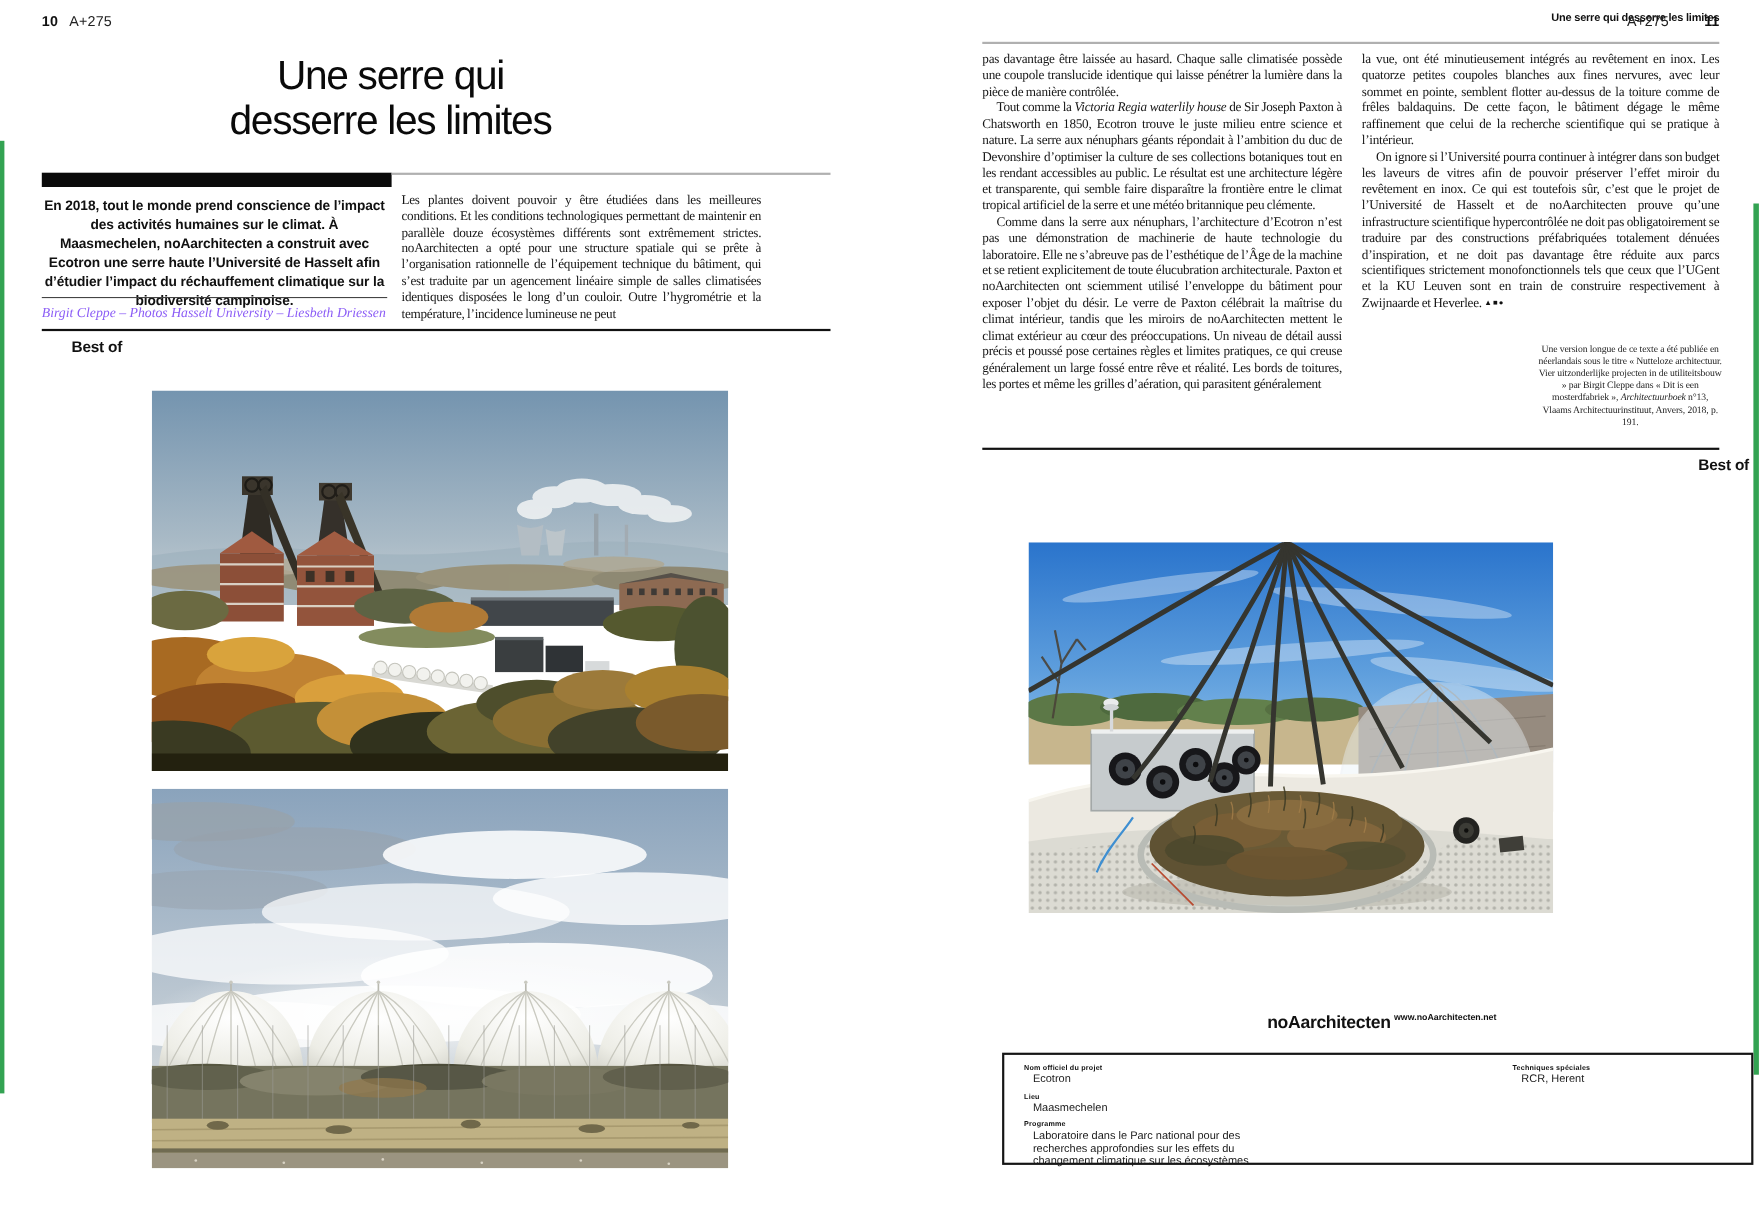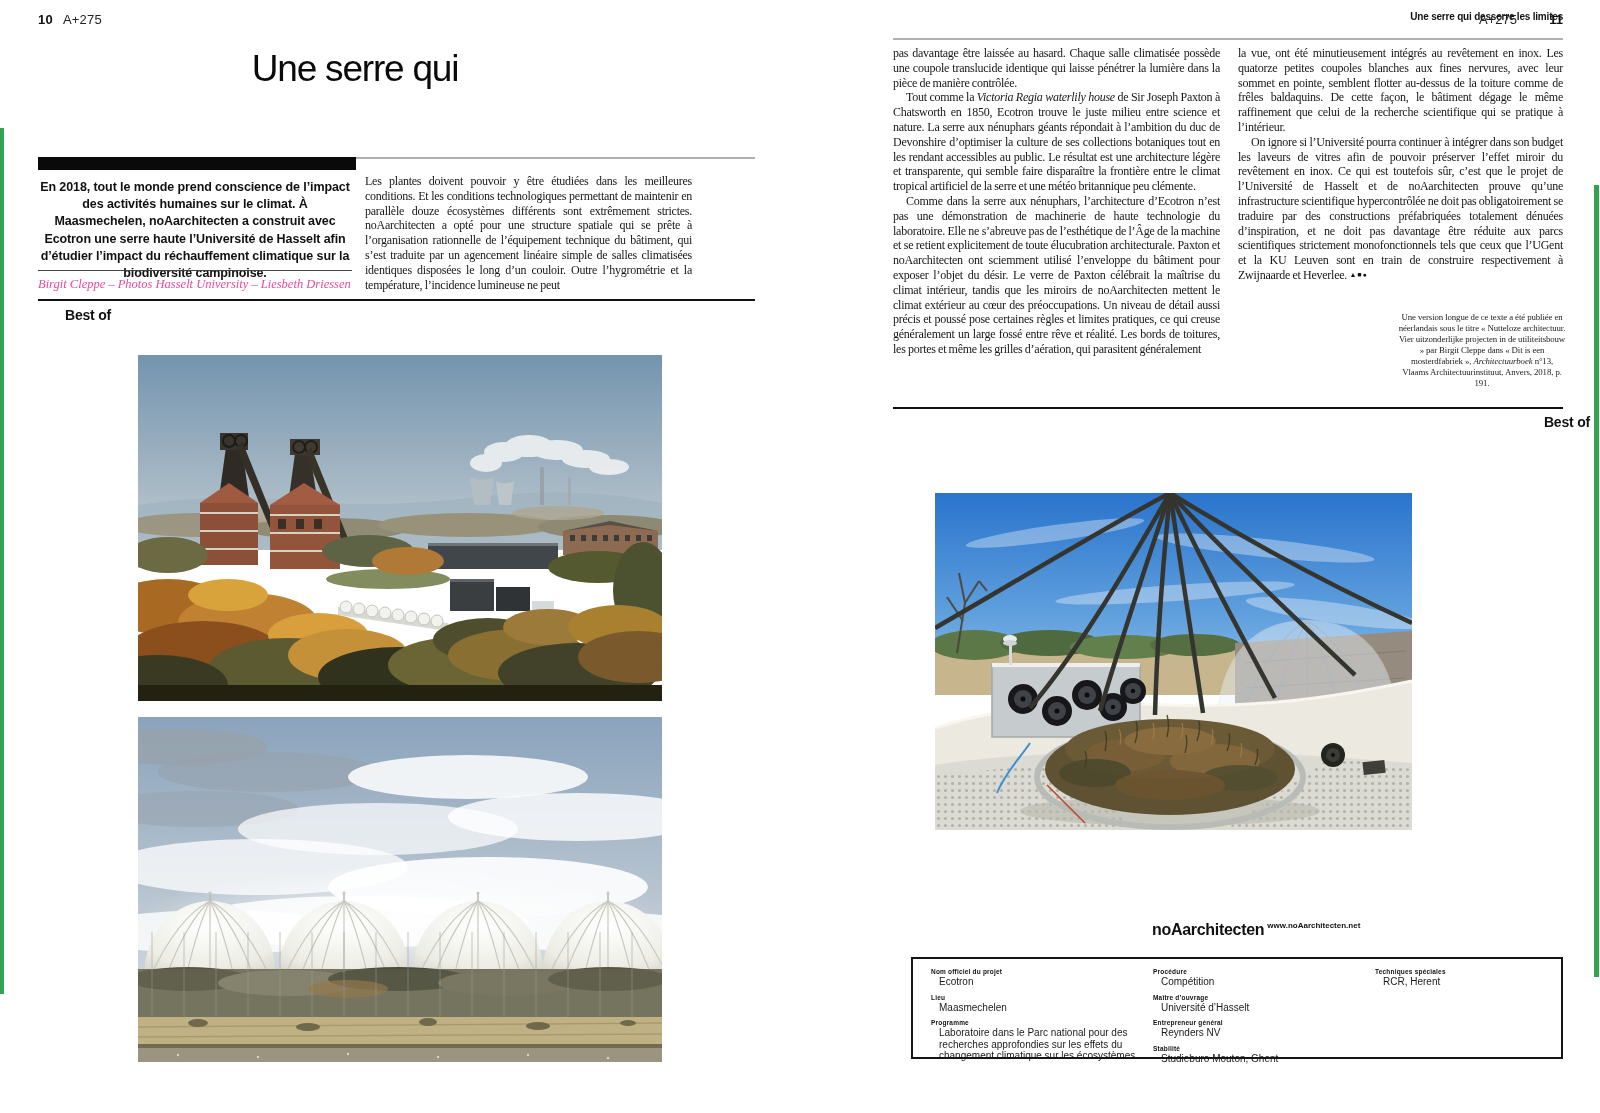--- a/index.html
+++ b/index.html
@@ -15,38 +15,38 @@
   .folio b{font-weight:700;margin-right:10px;}
   .folio .issue{font-weight:400;color:#222;}
   .main-title{left:38px;top:48px;width:634px;text-align:center;font-weight:400;
               font-size:37px;line-height:41px;letter-spacing:-1.2px;color:#0a0a0a;}
   .rule{position:absolute;background:#111;}
   .rule.grey{background:#b0b0b0;}
   .intro-bar{left:38px;top:157px;width:318px;height:13px;background:#0a0a0a;}
   .intro{left:38px;top:179px;width:314px;text-align:center;font-weight:700;
          font-size:12.5px;line-height:17.2px;letter-spacing:-.1px;}
   .byline{left:38px;top:277px;width:340px;font-family:"Liberation Serif","DejaVu Serif",serif;
-          font-style:italic;font-size:12.5px;color:#ec4899;}
+          font-style:italic;font-size:12.5px;color:#8b5cf6;}
   .bestof{font-weight:700;font-size:14px;letter-spacing:-.2px;padding-left:27px;}
   
   .bodytext{font-family:"Liberation Serif","DejaVu Serif",serif;font-size:12px;line-height:14.8px;
             text-align:justify;letter-spacing:-.25px;word-spacing:-.4px;color:#161616;hyphens:auto;}
   .bodytext p{margin:0;}
   .bodytext p.ind{text-indent:13px;}
   .endmarks{font-size:7px;letter-spacing:1px;vertical-align:2px;color:#111;}
   .rp-header{left:893px;top:11px;width:670px;height:22px;}
   .rp-header .t{display:block;text-align:right;font-weight:700;font-size:10px;letter-spacing:-.2px;}
   .rp-header .iss{position:absolute;right:46px;top:1px;font-size:13px;font-weight:400;color:#222;}
   .rp-header .num{position:absolute;right:0;top:1px;font-size:13px;font-weight:700;}
   .footnote{left:1398px;top:312px;width:168px;font-family:"Liberation Serif","DejaVu Serif",serif;
             font-size:8.8px;line-height:11px;letter-spacing:-.1px;color:#222;text-align:center;}
   
   .studio{left:1152px;top:921px;font-size:16px;font-weight:700;letter-spacing:-.3px;}
   .studio sup{font-size:8px;font-weight:700;letter-spacing:0;position:relative;top:-1px;margin-left:3px;}
-  .credits-box{left:911px;top:957px;width:648px;height:98px;border:2px solid #151515;background:#fff;}
+  .credits-box{left:911px;top:957px;width:648px;height:98px;border:2px solid #151515;background:#fff;padding-left:31px;}
   .cred-col{position:absolute;top:9px;}
   .cred-col.c1{left:18px;width:225px;}
   .cred-col.c2{left:240px;width:205px;}
   .cred-col.c3{left:462px;width:170px;}
   .cred-label{font-size:6.5px;font-weight:700;letter-spacing:.2px;margin-top:6px;}
   .cred-label:first-child{margin-top:0;}
   .cred-value{font-size:10px;line-height:11.5px;font-weight:400;padding-left:8px;margin-top:1px;color:#1a1a1a;}
   .photo{position:absolute;}
   .photo svg{display:block;width:100%;height:100%;}
 </style>
@@ -57,20 +57,21 @@
 
   <div class="gbar l"></div>
   <div class="gbar r"></div>
 
   <div class="abs folio" style="left:38px;top:12px;">
     <b>10</b><span class="issue">A+275</span>
   </div>
 
   <div class="abs main-title">
     <span>Une serre qui</span><br>
+    <span>desserre les limites</span>
   </div>
 
   <div class="abs intro-bar"></div>
   <div class="rule grey" style="left:356px;top:157px;width:399px;height:2px;"></div>
 
   <div class="abs intro">En 2018, tout le monde prend conscience de l’impact des activités humaines sur le climat. À Maasmechelen, noAarchitecten a construit avec Ecotron une serre haute l’Université de Hasselt afin d’étudier l’impact du réchauffement climatique sur la biodiversité campinoise.</div>
   <div class="rule" style="left:38px;top:270px;width:314px;height:1px;background:#444;"></div>
   <div class="abs byline">Birgit Cleppe – Photos Hasselt University – Liesbeth Driessen</div>
 
   <div class="rule" style="left:38px;top:299px;width:717px;height:2px;"></div>
@@ -483,29 +484,19 @@
 
   <div class="abs credits-box">
     <div class="cred-col c1">
       <div class="cred-label">Nom officiel du projet</div>
       <div class="cred-value">Ecotron</div>
       <div class="cred-label">Lieu</div>
       <div class="cred-value">Maasmechelen</div>
       <div class="cred-label">Programme</div>
       <div class="cred-value">Laboratoire dans le Parc national pour des recherches approfondies sur les effets du changement climatique sur les écosystèmes</div>
     </div>
-    <div class="cred-col c2">
-      <div class="cred-label">Procédure</div>
-      <div class="cred-value">Compétition</div>
-      <div class="cred-label">Maître d’ouvrage</div>
-      <div class="cred-value">Université d’Hasselt</div>
-      <div class="cred-label">Entrepreneur général</div>
-      <div class="cred-value">Reynders NV</div>
-      <div class="cred-label">Stabilité</div>
-      <div class="cred-value">Studieburo Mouton, Ghent</div>
-    </div>
     <div class="cred-col c3">
       <div class="cred-label">Techniques spéciales</div>
       <div class="cred-value">RCR, Herent</div>
     </div>
   </div>
 
 </div>
 
 </body></html>

